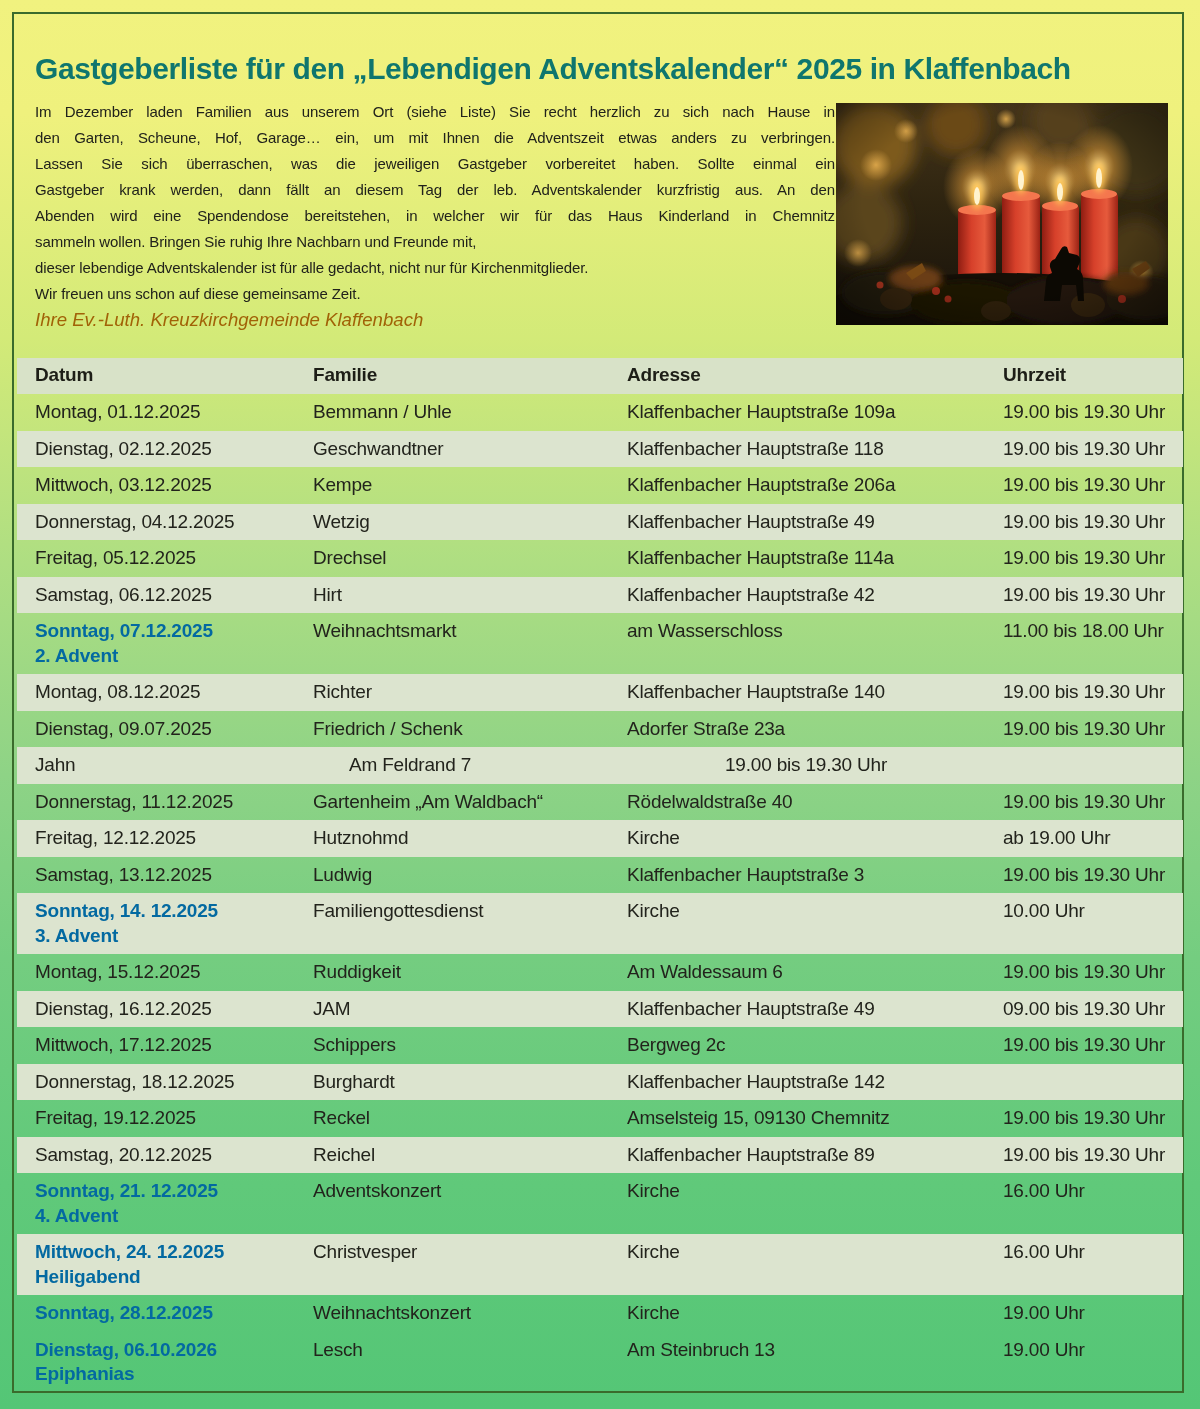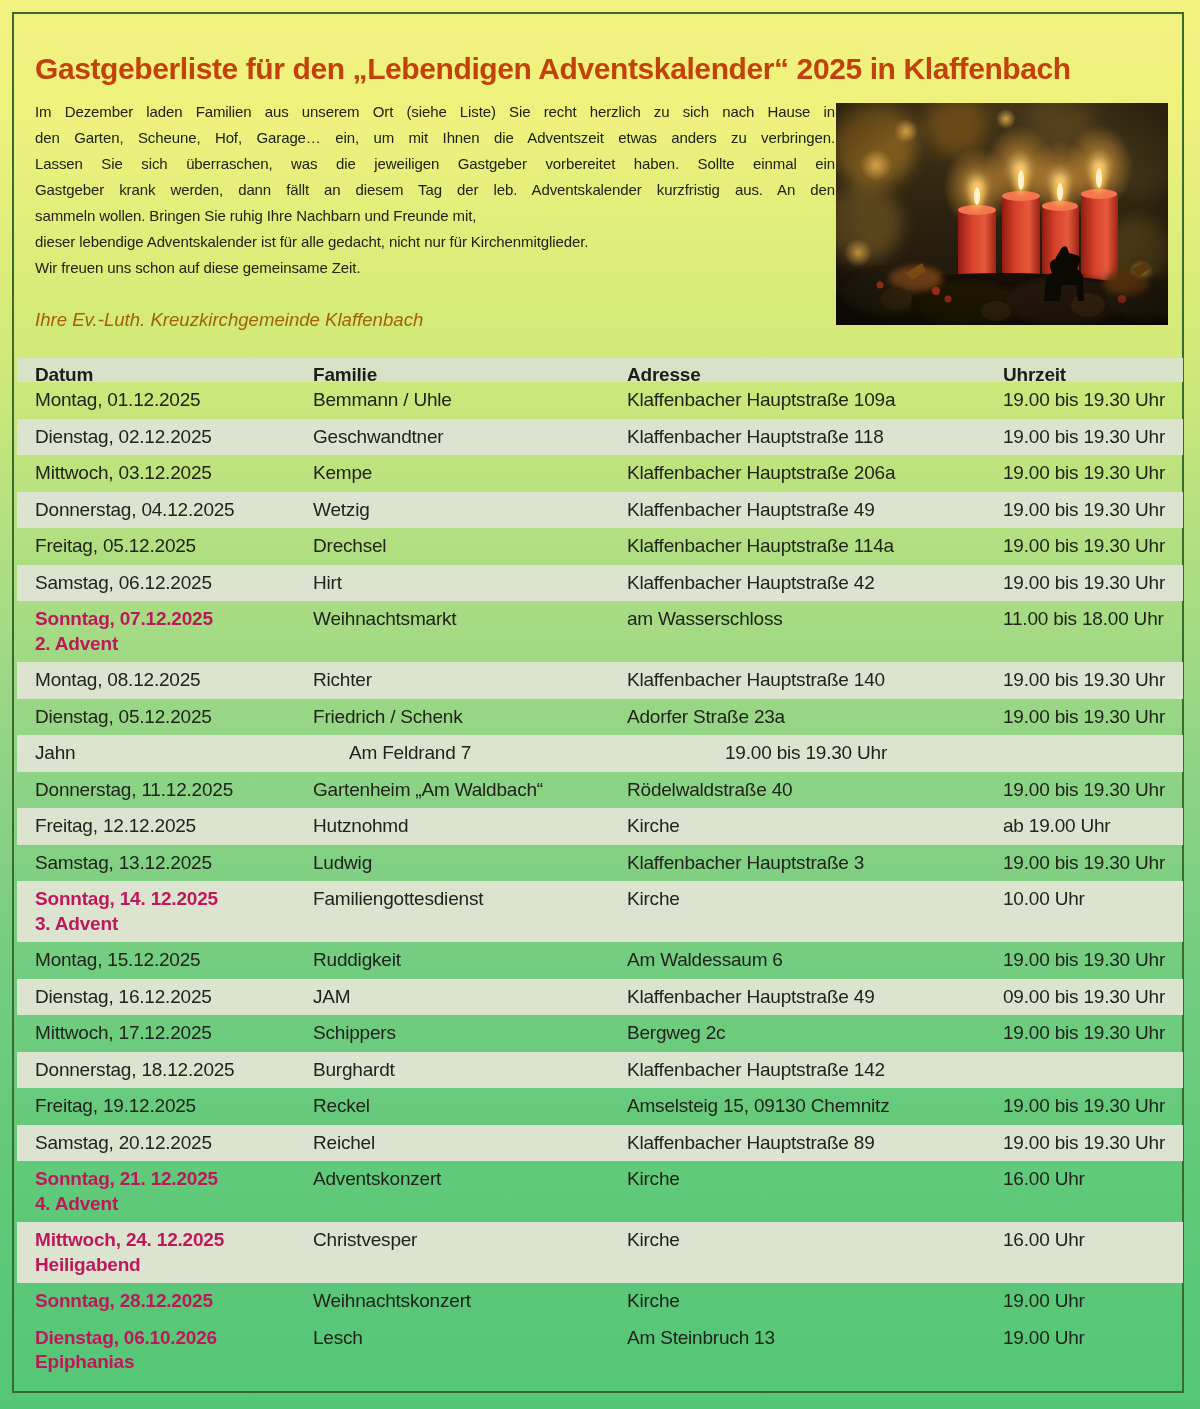--- a/index.html
+++ b/index.html
@@ -9,63 +9,64 @@
     background:linear-gradient(180deg,
       #f1f27f 0%, #eff17d 8%, #d3ea78 24%, #aede82 40%,
       #8ed386 55%, #74cd80 68%, #60c97a 84%, #54c676 100%);
   }
   .frame{
     position:absolute;left:12px;top:12px;width:1172px;height:1381px;
     border:2px solid #3a6b2c;box-sizing:border-box;pointer-events:none;
   }
   .title{
     position:absolute;left:35px;top:32px;width:1120px;
-    font-size:30px;font-weight:bold;letter-spacing:-0.4px;color:#c2410c;
+    font-size:30px;font-weight:bold;letter-spacing:-0.4px;color:#0f766e;
   }
   .intro{
     position:absolute;left:35px;top:99px;width:800px;
     font-size:15px;line-height:26px;letter-spacing:-0.1px;color:#21221b;
   }
   .intro .line{white-space:nowrap;}
   .intro .line.just{white-space:normal;text-align:justify;text-align-last:justify;}
   .signature{
     position:absolute;left:35px;top:309px;
     font-size:18.6px;font-style:italic;color:#a16207;
   }
   .photo{position:absolute;left:836px;top:103px;width:332px;height:222px;}
   .photo svg{display:block;width:100%;height:100%;}
   .event-table{position:absolute;left:17px;top:358px;width:1166px;}
   .hrow{
-    display:flex;height:24px;background:#d8e2c8;
+    display:flex;height:36px;background:#d8e2c8;
     font-weight:bold;color:#1d1e17;
   }
   .row{display:flex;min-height:36.5px;box-sizing:border-box;}
   .row.light{background:#dce4cf;}
   .row.green{background:transparent;}
   .row.two{min-height:61px;}
   .cell{
     box-sizing:border-box;padding:6px 0 0 18px;
     font-size:19px;line-height:24.5px;letter-spacing:-0.2px;
   }
   .hrow .cell{padding-top:5px;font-size:19px;}
   .c1{width:278px;} .c2{width:314px;} .c3{width:376px;} .c4{flex:1;}
-  .row.bold-date .c1{font-weight:bold;color:#be185d;}
+  .row.bold-date .c1{font-weight:bold;color:#0369a1;}
 </style>
 </head>
 <body>
 
 <div class="frame"></div>
 
 <h1 class="title">Gastgeberliste für den „Lebendigen Adventskalender“ 2025 in Klaffenbach</h1>
 
 <div class="intro">
     <div class="line just">Im Dezember laden Familien aus unserem Ort (siehe Liste) Sie recht herzlich zu sich nach Hause in</div>
     <div class="line just">den Garten, Scheune, Hof, Garage… ein, um mit Ihnen die Adventszeit etwas anders zu verbringen.</div>
     <div class="line just">Lassen Sie sich überraschen, was die jeweiligen Gastgeber vorbereitet haben. Sollte einmal ein</div>
     <div class="line just">Gastgeber krank werden, dann fällt an diesem Tag der leb. Adventskalender kurzfristig aus. An den</div>
+    <div class="line just">Abenden wird eine Spendendose bereitstehen, in welcher wir für das Haus Kinderland in Chemnitz</div>
     <div class="line">sammeln wollen. Bringen Sie ruhig Ihre Nachbarn und Freunde mit,</div>
     <div class="line">dieser lebendige Adventskalender ist für alle gedacht, nicht nur für Kirchenmitglieder.</div>
     <div class="line">Wir freuen uns schon auf diese gemeinsame Zeit.</div>
   </div>
 
 <div class="signature">Ihre Ev.-Luth. Kreuzkirchgemeinde Klaffenbach</div>
 
 <div class="photo">
   <svg viewBox="0 0 332 222" preserveAspectRatio="none">
     <defs>
@@ -236,21 +237,21 @@
       <div class="row light">
         <div class="cell c1">
           <div>Montag, 08.12.2025</div>
         </div>
         <div class="cell c2">Richter</div>
         <div class="cell c3">Klaffenbacher Hauptstraße 140</div>
         <div class="cell c4">19.00 bis 19.30 Uhr</div>
       </div>
       <div class="row green">
         <div class="cell c1">
-          <div>Dienstag, 05.12.2025</div>
+          <div>Dienstag, 09.07.2025</div>
         </div>
         <div class="cell c2">Friedrich / Schenk</div>
         <div class="cell c3">Adorfer Straße 23a</div>
         <div class="cell c4">19.00 bis 19.30 Uhr</div>
       </div>
       <div class="row light">
         <div class="cell c2">Jahn</div>
         <div class="cell c3">Am Feldrand 7</div>
         <div class="cell c4">19.00 bis 19.30 Uhr</div>
       </div>

